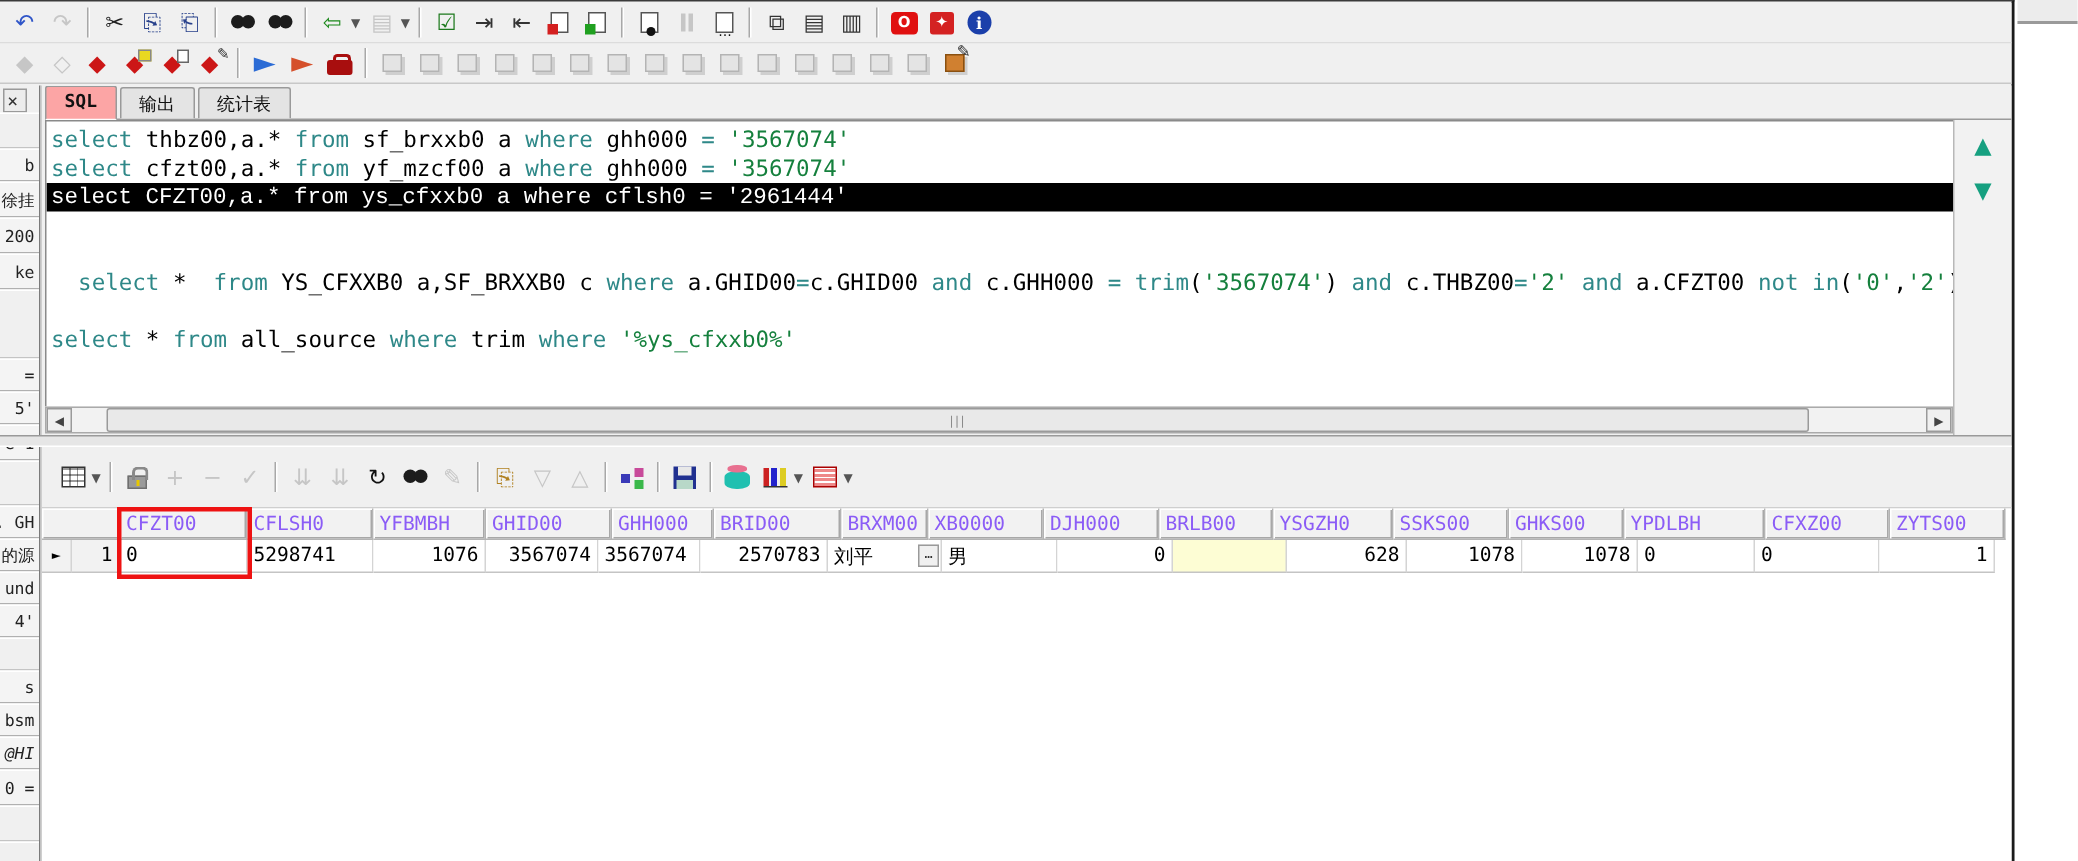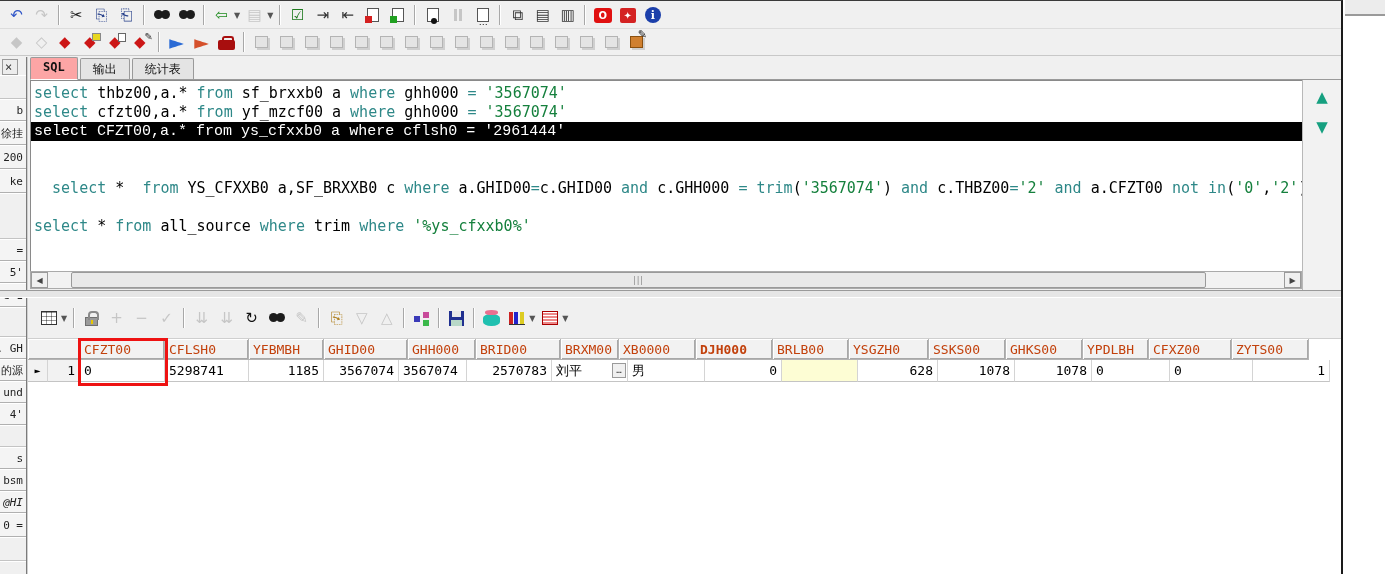--- a/index.html
+++ b/index.html
@@ -127,21 +127,21 @@
   
   .restb { position:absolute; left:28px; top:297px; width:1313px; height:41px;
       background:#f0f0f0; border-bottom:1px solid #cfcfcf; display:flex; align-items:center; padding-left:8px; }
 
   
   .grid { position:absolute; left:28px; top:338px; width:1313px; height:236px; background:#ffffff;
       font-family:"DejaVu Sans Mono", "Liberation Mono", monospace; font-size:13px; }
   .g-row { display:flex; }
   .g-h { height:21px; background:#f2f2f2; border-right:1px solid #b4b4b4; border-bottom:1px solid #b4b4b4;
       box-shadow:inset 1px 1px 0 #ffffff, inset -1px -1px 0 #a8a8a8;
-      display:flex; align-items:center; padding:0 4px; color:#c2410c; overflow:hidden; white-space:nowrap; }
+      display:flex; align-items:center; padding:0 4px; color:#8b5cf6; overflow:hidden; white-space:nowrap; }
   .g-c { height:22px; background:#ffffff; border-right:1px solid #d4d4d4; border-bottom:1px solid #c4c4c4;
       display:flex; align-items:center; padding:0 4px; color:#000; overflow:hidden; white-space:nowrap; position:relative; }
   .g-c.right { justify-content:flex-end; }
   .corner { width:52px; }
   .mark { width:20px; justify-content:center; font-size:10px; }
   .rownum { width:32px; justify-content:flex-end; }
   .ell-btn { position:absolute; right:1px; top:3px; width:14px; height:15px; background:#f0f0f0;
       border:1px solid #9a9a9a; font-size:9px; line-height:12px; text-align:center; color:#333; }
 
   .annotation { position:absolute; left:78px; top:337px; width:90px; height:48px;
@@ -387,35 +387,35 @@
       <div class="g-row">
         <div class="g-h corner"></div>
         <div class="g-h" style="width: 85px;">CFZT00</div>
         <div class="g-h" style="width: 84px;">CFLSH0</div>
         <div class="g-h" style="width: 75px;">YFBMBH</div>
         <div class="g-h" style="width: 84px;">GHID00</div>
         <div class="g-h" style="width: 68px;">GHH000</div>
         <div class="g-h" style="width: 85px;">BRID00</div>
         <div class="g-h" style="width: 58px;">BRXM00</div>
         <div class="g-h" style="width: 77px;">XB0000</div>
-        <div class="g-h" style="width: 77px; font-weight: bold;">DJH000</div>
+        <div class="g-h" style="width: 77px;">DJH000</div>
         <div class="g-h" style="width: 76px;">BRLB00</div>
         <div class="g-h" style="width: 80px;">YSGZH0</div>
         <div class="g-h" style="width: 77px;">SSKS00</div>
         <div class="g-h" style="width: 77px;">GHKS00</div>
-        <div class="g-h" style="width: 66px;">YPDLBH</div>
+        <div class="g-h" style="width: 94px;">YPDLBH</div>
         <div class="g-h" style="width: 83px;">CFXZ00</div>
         <div class="g-h" style="width: 77px;">ZYTS00</div>
       </div>
       <div class="g-row">
         <div class="g-c mark" style="background: rgb(242, 242, 242);">►</div>
         <div class="g-c rownum" style="background: rgb(242, 242, 242);">1</div>
         <div class="g-c" style="width: 85px;">0</div>
         <div class="g-c" style="width: 84px;">5298741</div>
-        <div class="g-c right" style="width: 75px;">1185</div>
+        <div class="g-c right" style="width: 75px;">1076</div>
         <div class="g-c right" style="width: 75px;">3567074</div>
         <div class="g-c" style="width: 68px;">3567074</div>
         <div class="g-c right" style="width: 85px;">2570783</div>
         <div class="g-c" style="width: 76px;">刘平<span class="ell-btn">…</span></div>
         <div class="g-c" style="width: 77px;">男</div>
         <div class="g-c right" style="width: 77px;">0</div>
         <div class="g-c" style="width: 76px; background: rgb(253, 253, 212);"></div>
         <div class="g-c right" style="width: 80px;">628</div>
         <div class="g-c right" style="width: 77px;">1078</div>
         <div class="g-c right" style="width: 77px;">1078</div>

